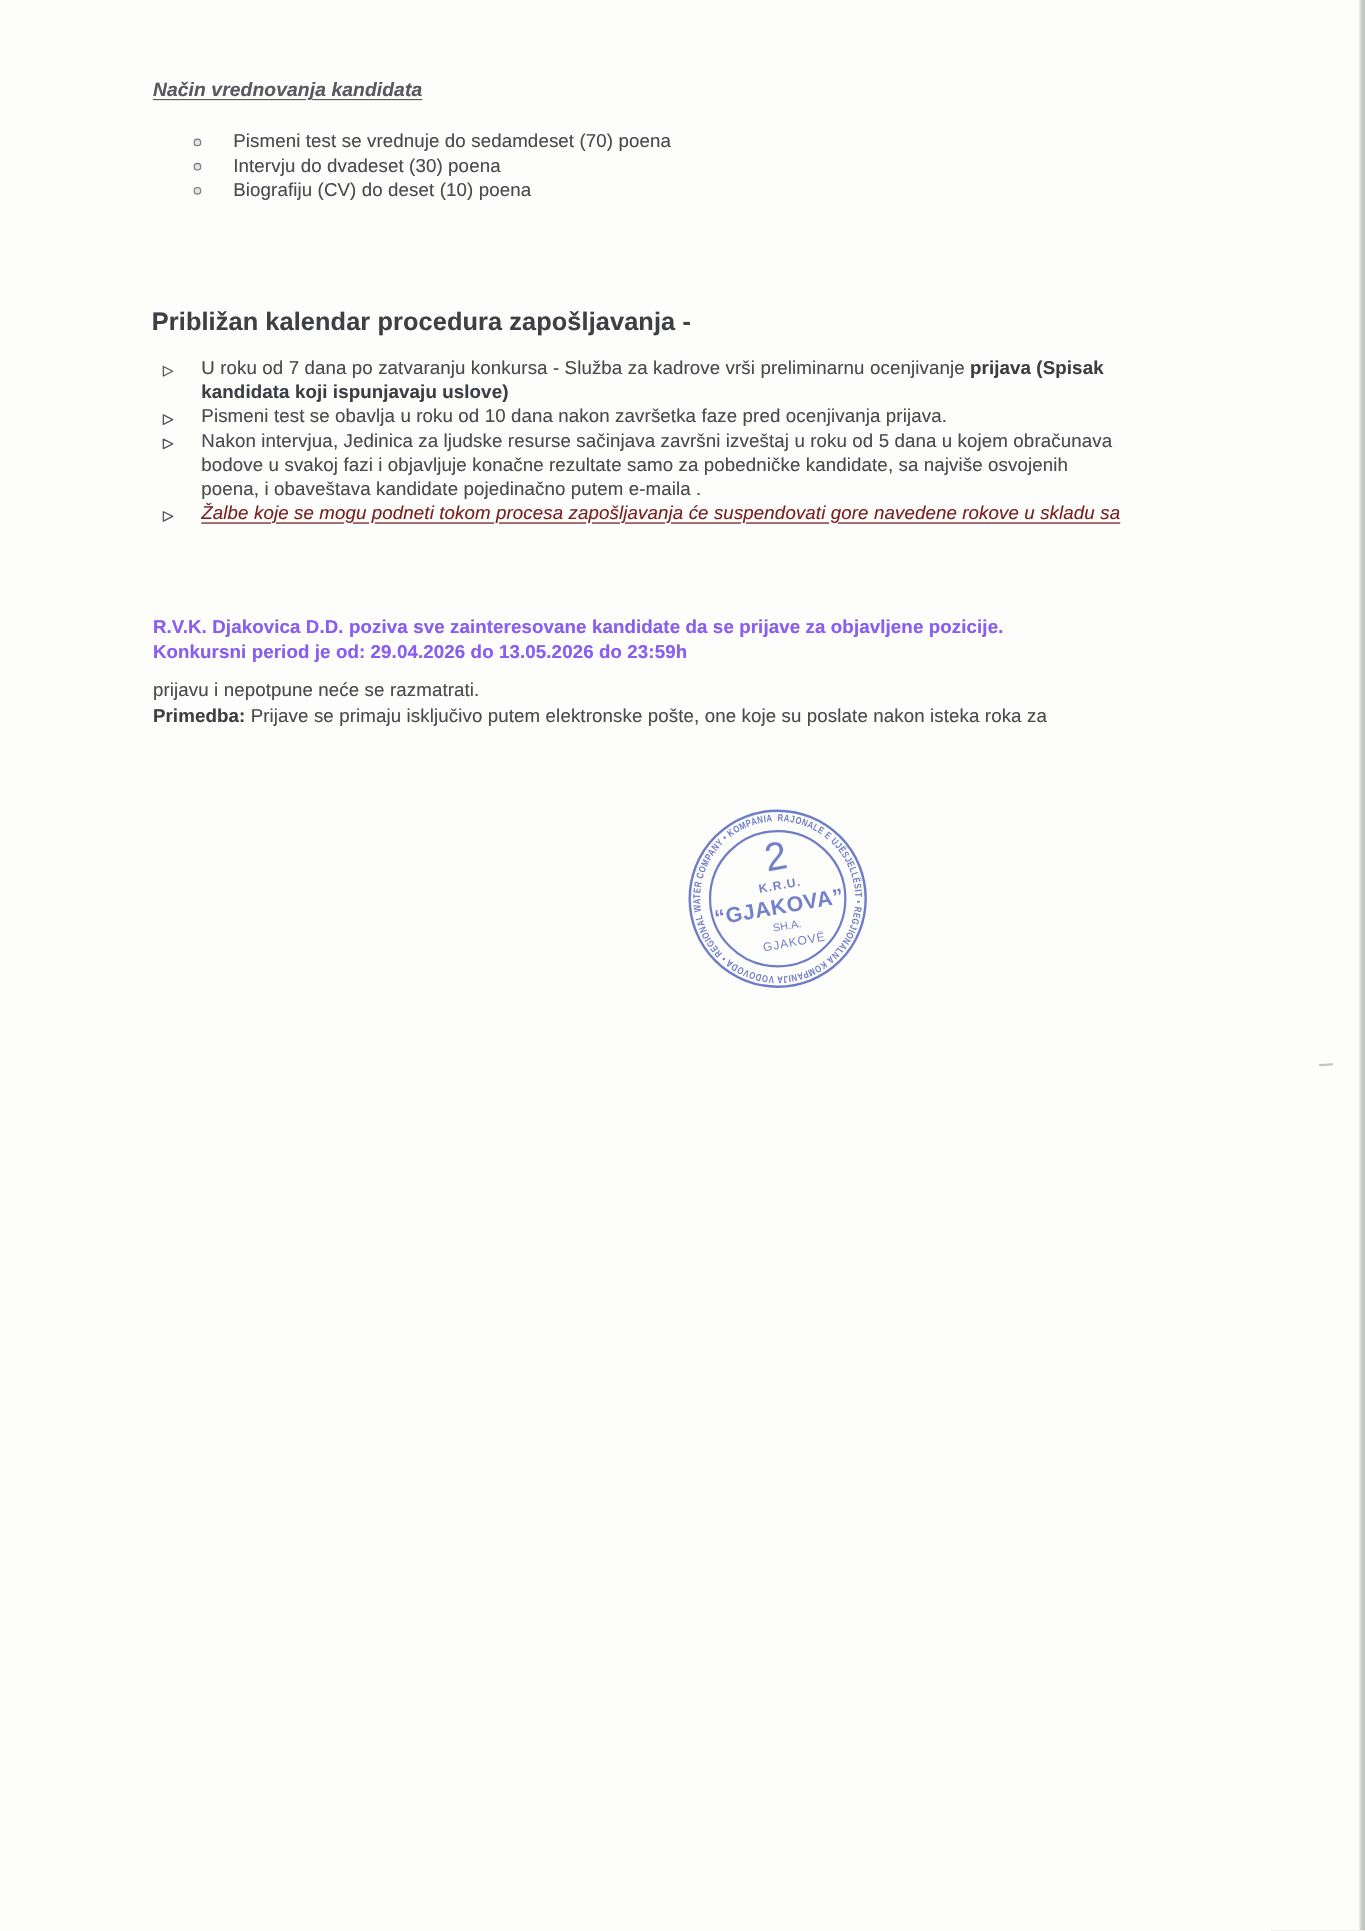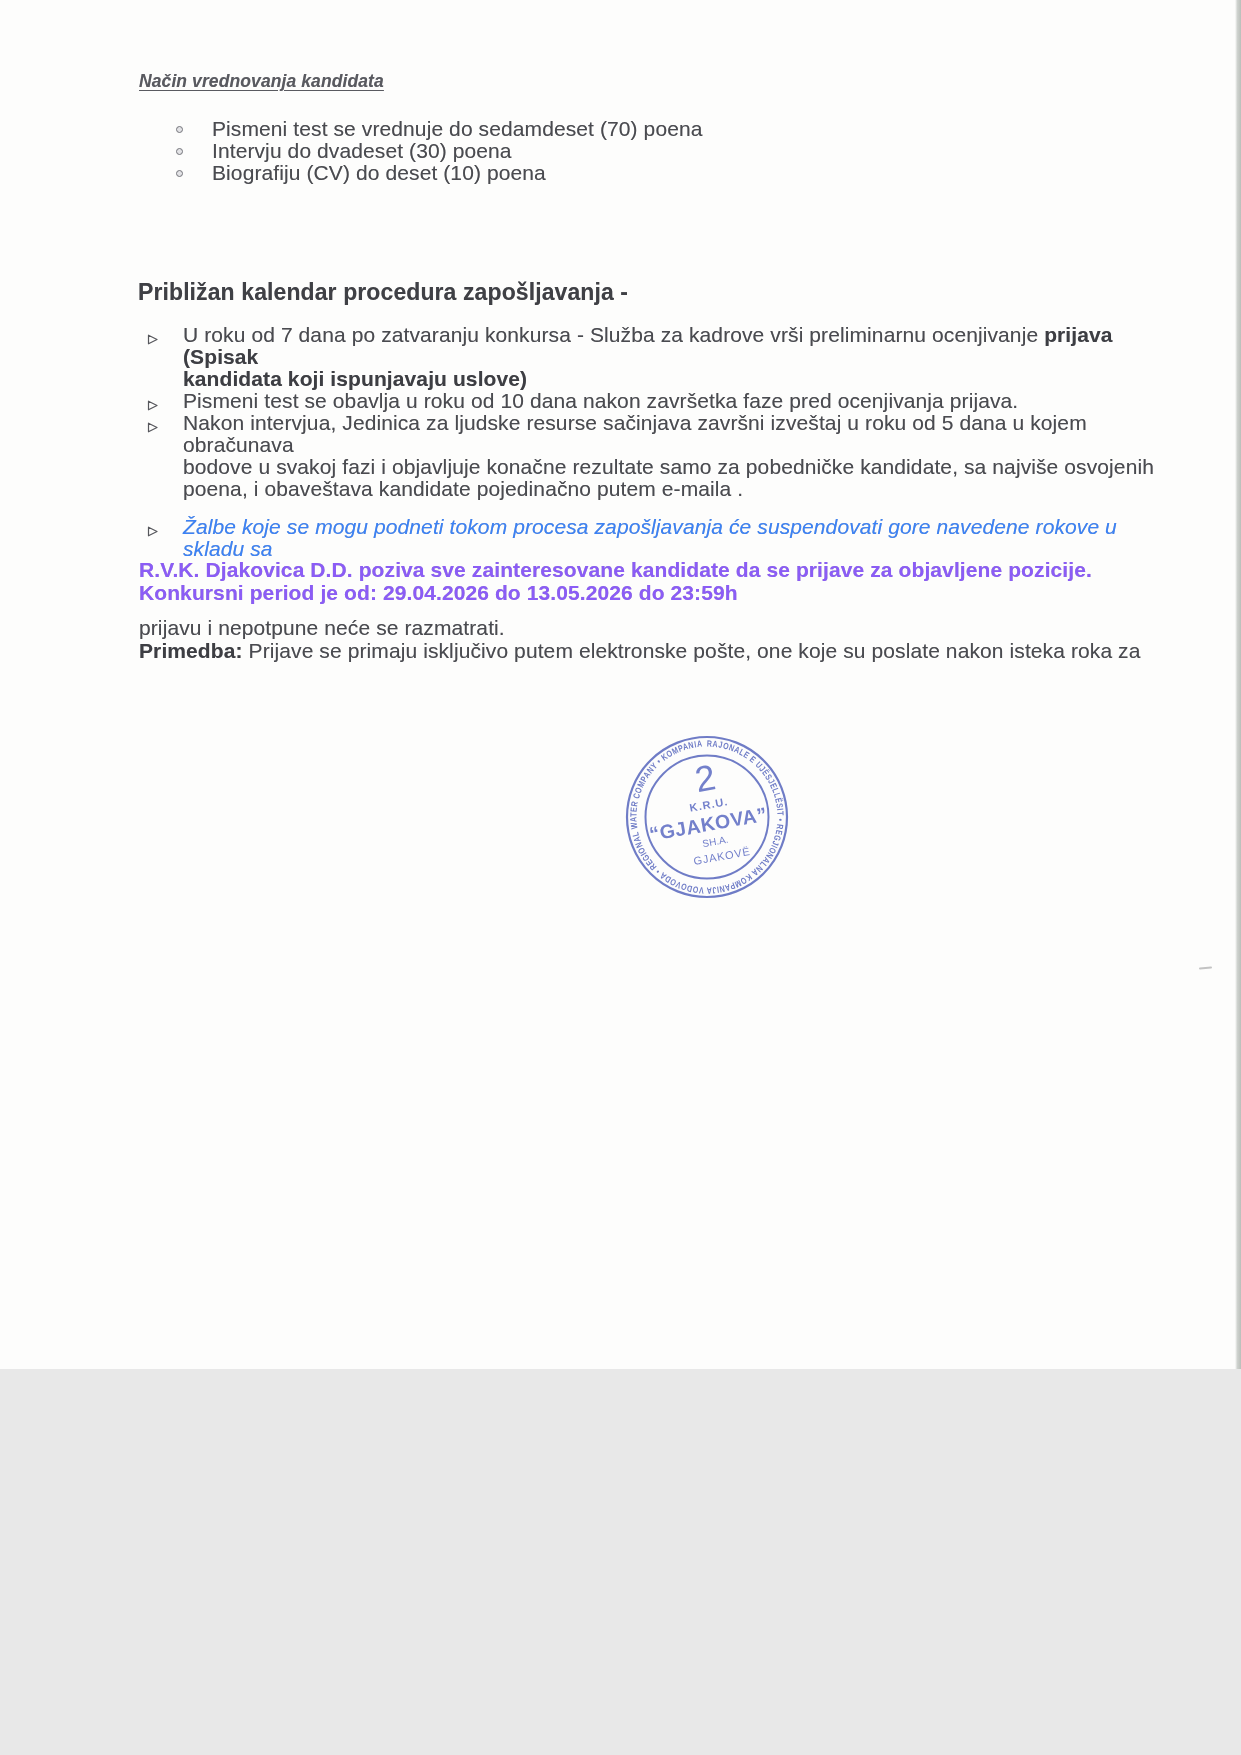--- a/index.html
+++ b/index.html
@@ -1,27 +1,27 @@
 <!DOCTYPE html>
 <html><head>
 <meta charset="utf-8">
 <style>
   html,body{margin:0;padding:0;background:#e8e8e8;}
   .page{
     position:relative;
-    width:1241px;height:1369px;
+    width:1241px;height:1755px;
     margin:0 auto;
     background:#fdfdfc;
     overflow:hidden;
     font-family:"Liberation Sans", sans-serif;
     color:#46474b;
   }
   .txt{
     position:absolute;
-    font-size:21px;
+    font-size:17px;
     line-height:22px;
     color:#4a4b50;
     text-shadow:0 0 0.6px rgba(90,90,95,.45);
     letter-spacing:.1px;
   }
   b,.b{font-weight:bold;color:#3d3e43;}
   
   .doc-heading{
     left:139px;top:70px;
     font-weight:bold;font-style:italic;
@@ -40,23 +40,23 @@
   }
   
   .section-title{left:138px;top:281px;font-weight:bold;color:#3f4045;font-size:23px;}
   
   .arrow-list{left:146px;top:324px;width:1020px;}
   .arrow-item{position:relative;padding-left:37px;}
   .arrow-marker{position:absolute;left:0;top:4px;}
   .line{display:block;}
   .italic-u{
     font-style:italic;
+    text-decoration:underline;
     text-underline-offset:3px;
-    color:#3b82f6;
-    margin-top:16px;
+    color:#7f1d1d;
   }
   
   .rvk{left:139px;top:559px;font-weight:bold;color:#8b5cf6;line-height:22.5px;}
   
   .note{left:139px;top:617px;width:1040px;line-height:22.5px;}
   
   .stamp{position:absolute;left:615px;top:725px;width:184px;height:184px;}
   .stamp svg text{font-family:"Liberation Sans", sans-serif;}
   
   .edge-strip{

